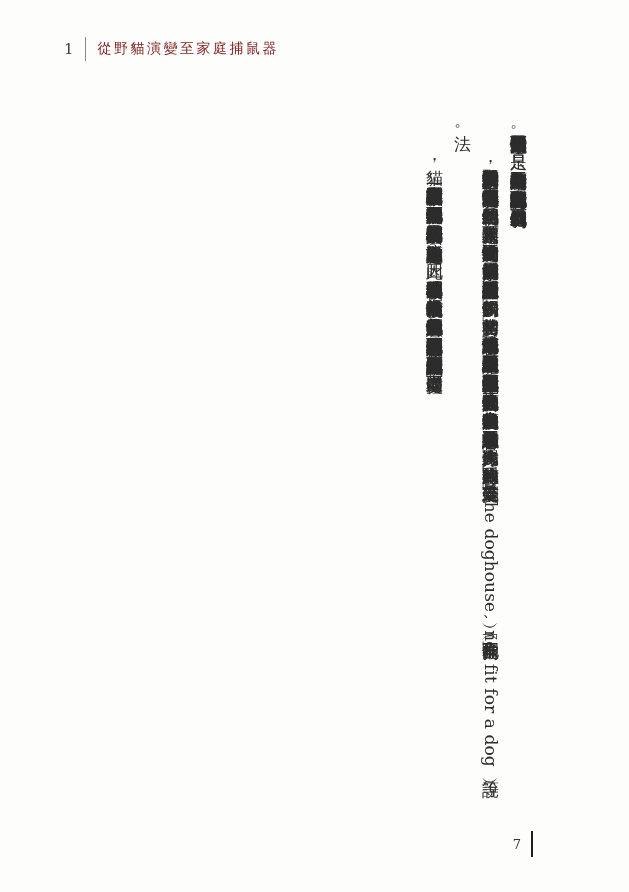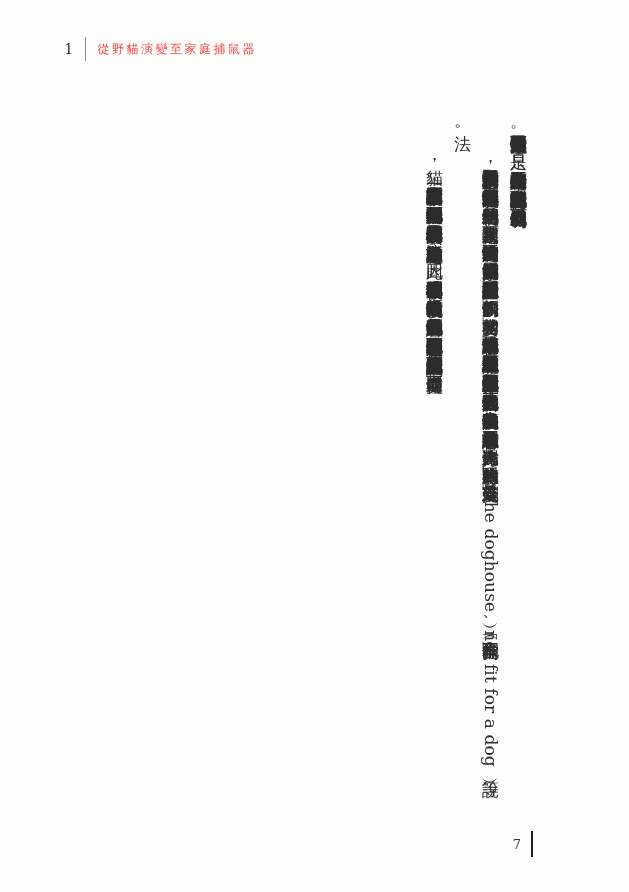--- a/index.html
+++ b/index.html
@@ -32,23 +32,23 @@
     color: #3c3c3c;
     padding-right: 11px;
     line-height: 26px;
   }
   .header-divider {
     width: 1px;
     height: 24px;
     background: #8a8a8a;
   }
   .chapter-title {
-    font-size: 12px;
+    font-size: 14px;
     letter-spacing: 2.5px;
-    color: #ef4444;
+    color: #7f1d1d;
     padding-left: 12px;
     white-space: nowrap;
   }
 
   
   .body-text {
     position: absolute;
     top: 122px;
     right: 96px;
     width: 452px;

